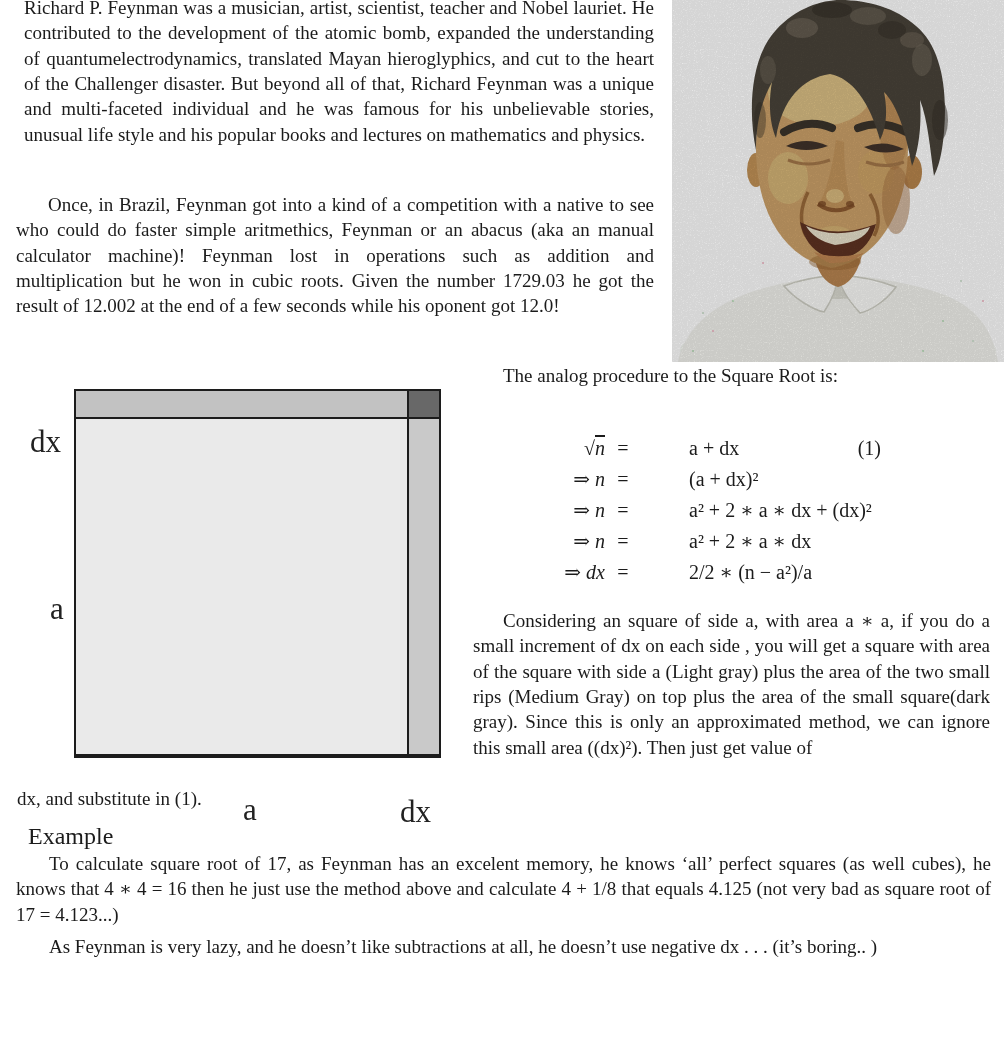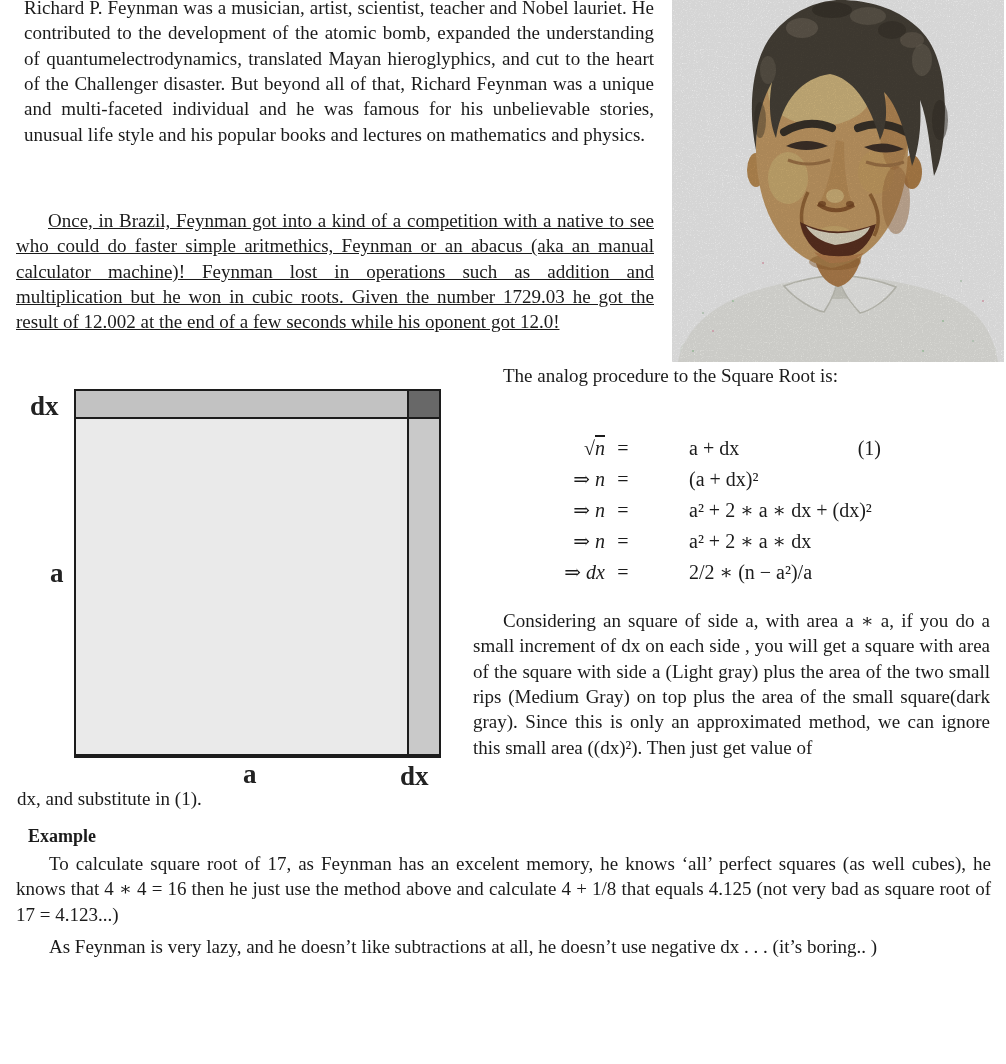--- a/index.html
+++ b/index.html
@@ -9,21 +9,21 @@
     color:#1b1b1b; overflow:hidden;
   }
   .blk{position:absolute; font-size:19px; line-height:25.35px;}
   .just{text-align:justify;}
   .ind32{text-indent:32px;}
   .ind30{text-indent:30px;}
   .ind33{text-indent:33px;}
 
   
   .para1{left:24px; top:-5px; width:630px;}
-  .para2{left:16px; top:208px; width:638px;text-decoration:underline;}
+  .para2{left:16px; top:192px; width:638px;}
 
   
   .photo{position:absolute; left:672px; top:0; width:332px; height:362px;}
 
   
   .eq-intro{left:473px; top:363px; width:516px;}
   .equations{position:absolute; left:473px; top:433px; width:516px;
     font-size:20px; font-family:"Liberation Serif","DejaVu Serif","DejaVu Sans",serif;}
   .eq-row{position:relative; display:flex; height:31px; line-height:31px; align-items:baseline;}
   .eq-lhs{display:inline-block; width:132px; text-align:right; font-style:italic;}
@@ -33,29 +33,29 @@
   .radicand{text-decoration:overline;}
   .explain{left:473px; top:608px; width:517px;}
 
   
   .fig{position:absolute; left:74px; top:389px; width:367px; height:369px; background:#1c1c1c;}
   .fig-cell{position:absolute;}
   .cell-top-strip {left:2px;   top:2px;  width:331px; height:26px;  background:#c2c2c2;}
   .cell-dark-sq   {left:335px; top:2px;  width:30px;  height:26px;  background:#686868;}
   .cell-main      {left:2px;   top:30px; width:331px; height:335px; background:#eaeaea;}
   .cell-right-strip{left:335px;top:30px; width:30px;  height:335px; background:#c9c9c9;}
-  .fig-label{position:absolute; font-weight:bold; font-size:27px; line-height:30px; color:#222;}
+  .fig-label{position:absolute; font-weight:normal; font-size:31px; line-height:30px; color:#222;margin-top:36px;}
   .lbl-dx-top{left:30px; top:391px;}
   .lbl-a-left{left:50px; top:558px;}
   .lbl-a-bottom{left:243px; top:759px;}
   .lbl-dx-bottom{left:400px; top:761px;}
 
   
   .continuation{left:17px; top:786px; width:640px;}
-  .ex-heading{left:28px; top:823px; font-size:18px; font-weight:bold; line-height:26px;}
+  .ex-heading{left:28px; top:823px; font-size:24px; font-weight:normal; line-height:26px;}
   .ex-p1{left:16px; top:851px; width:975px;}
   .ex-p2{left:16px; top:934px; width:975px;}
   .ex-p3{left:16px; top:977px; width:975px;}
 
   .red-artifact{position:absolute; left:33px; top:1060px; width:7px; height:3px; background:#f2a3a3;}
 </style>
 </head>
 <body>
 
 <div class="page">

